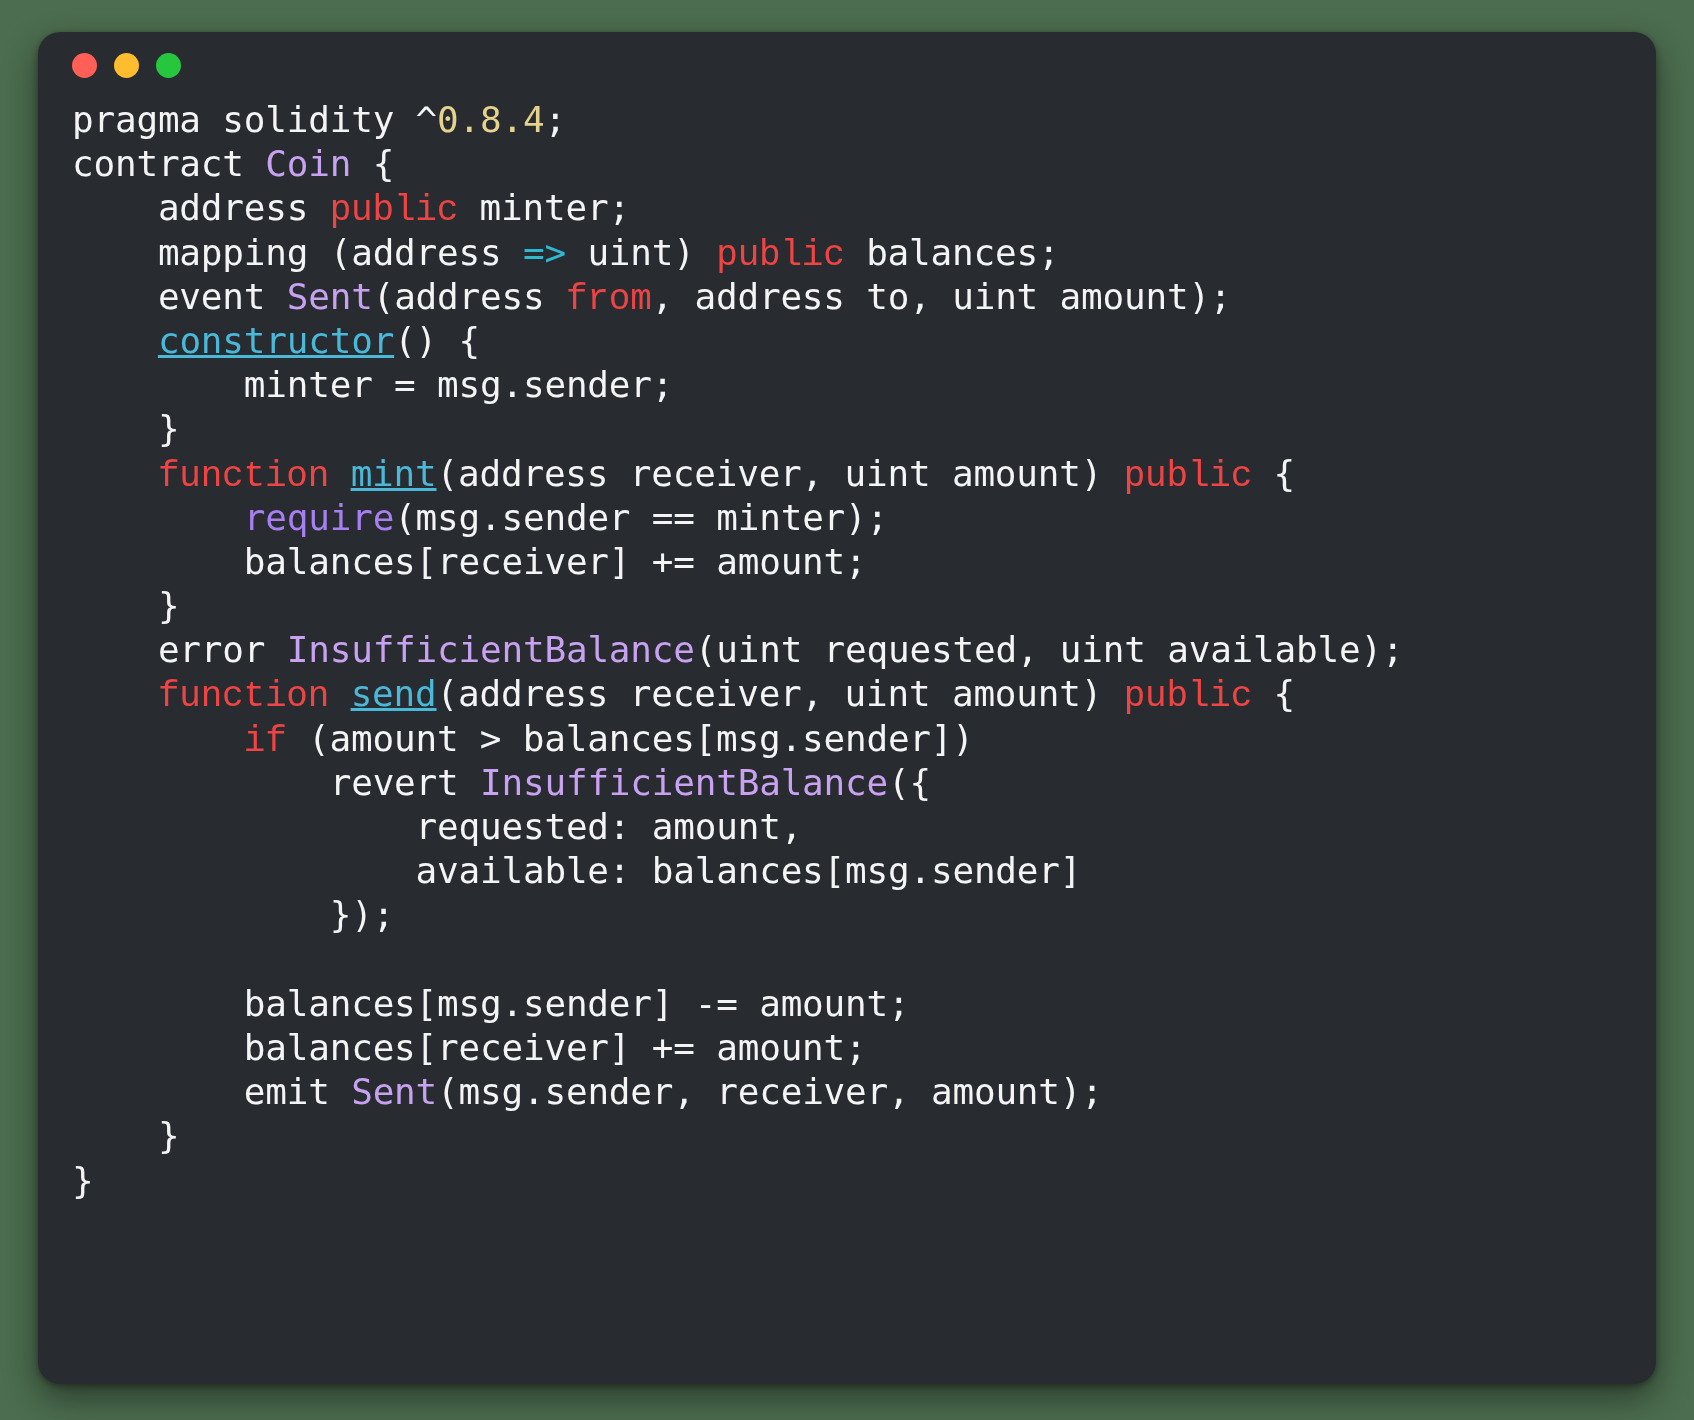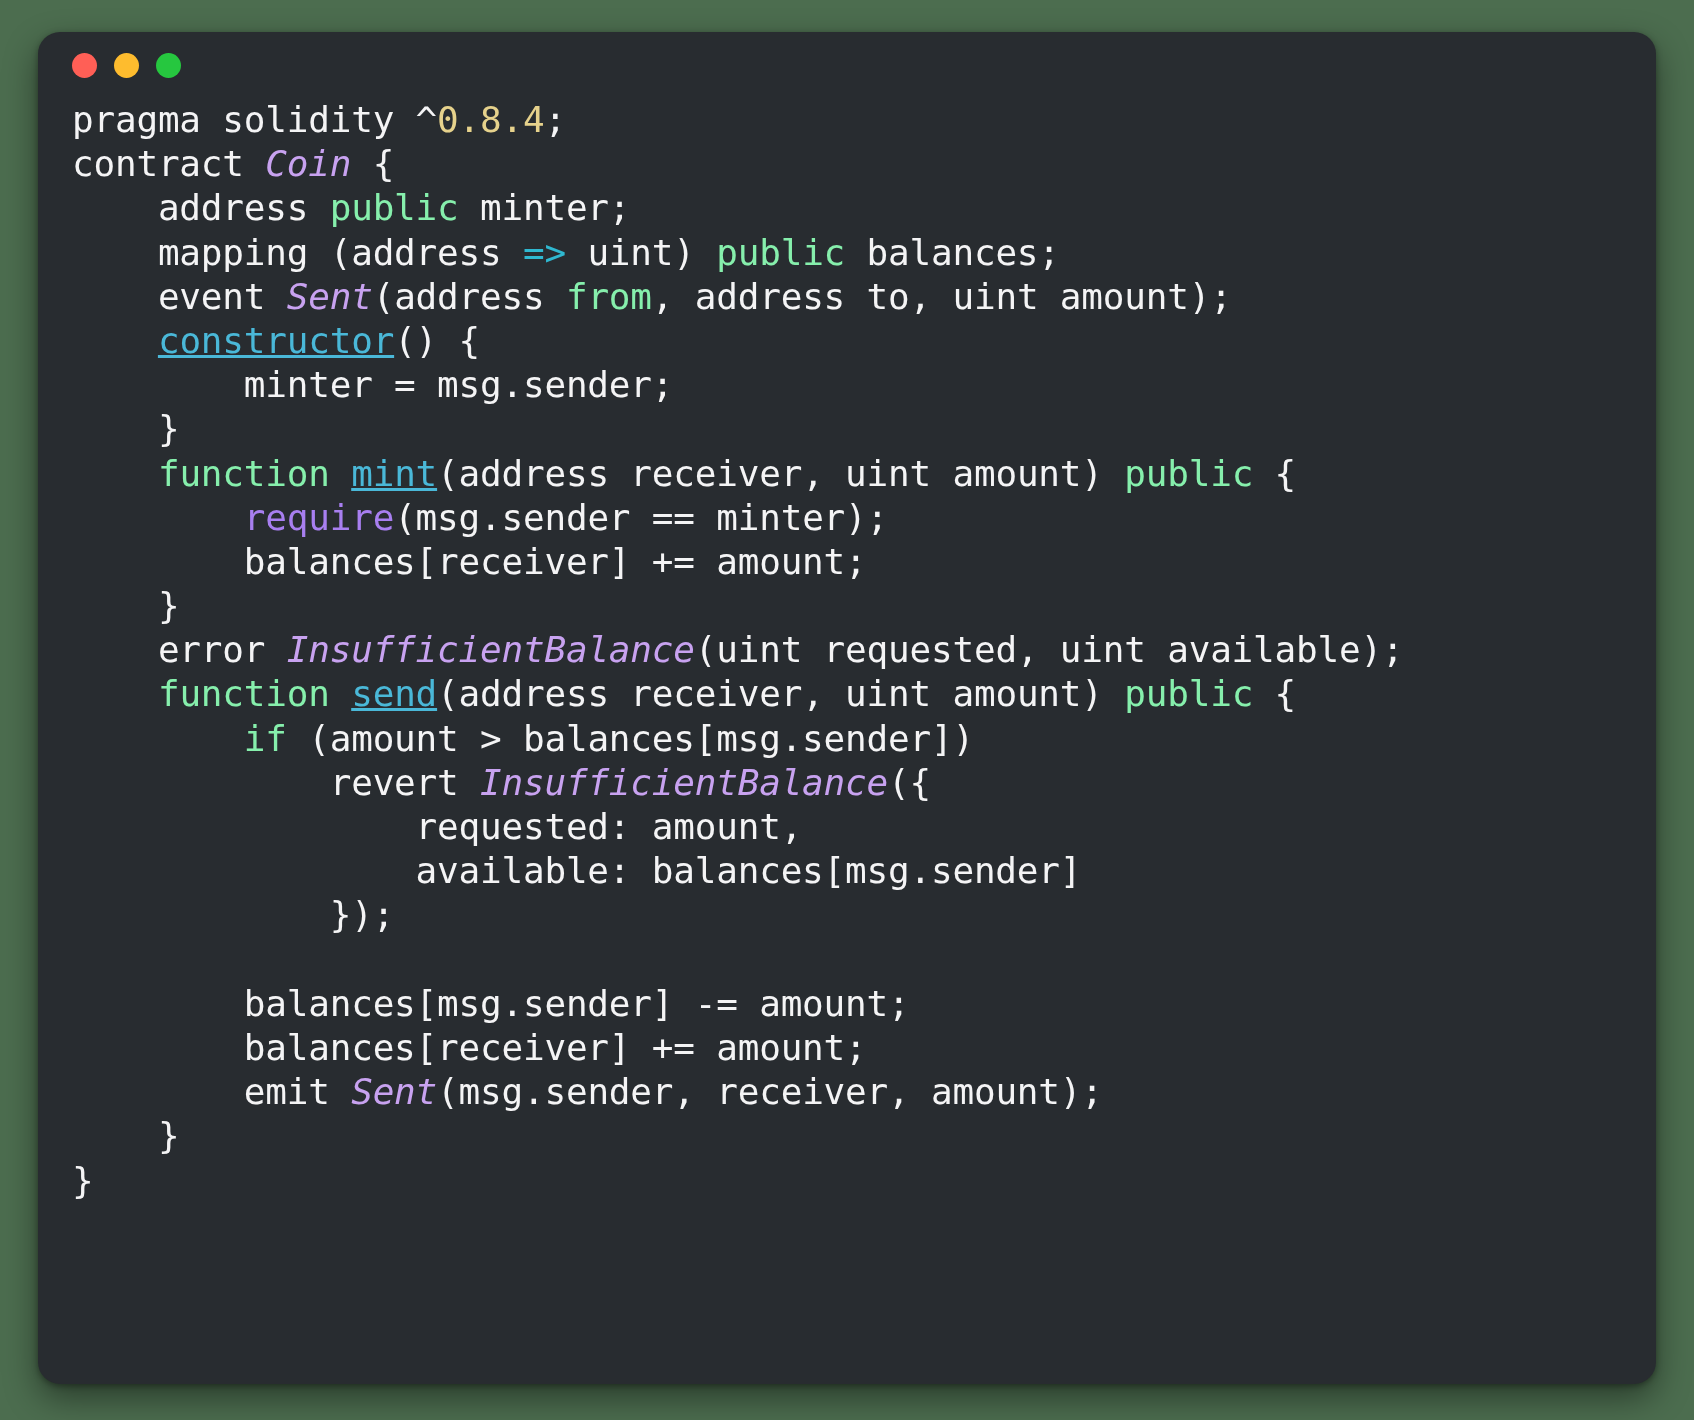--- a/index.html
+++ b/index.html
@@ -60,22 +60,22 @@
     line-height: 44.2px;
     letter-spacing: -0.2px;
     color: #f4f4f5;
   }
   .code-line {
     height: 44.2px;
     white-space: pre;
   }
   
   .t-plain   { color: #f4f4f5; }
-  .t-type    { color: #c8a2f0; font-style: italic; }   
-  .t-keyword { color: #86efac; }   
+  .t-type    { color: #c8a2f0; }   
+  .t-keyword { color: #ef4444; font-family: Liberation Mono, monospace; }   
   .t-fn      { color: #4ab8d8; text-decoration: underline; }   
   .t-builtin { color: #a87ff0; text-align: right; }   
   .t-number  { color: #e6d28c; }   
   .t-operator{ color: #2fb8d0; }   
 </style>
 </head>
 <body style="background: rgb(76, 109, 79);">
 
 <div id="stage">
 

